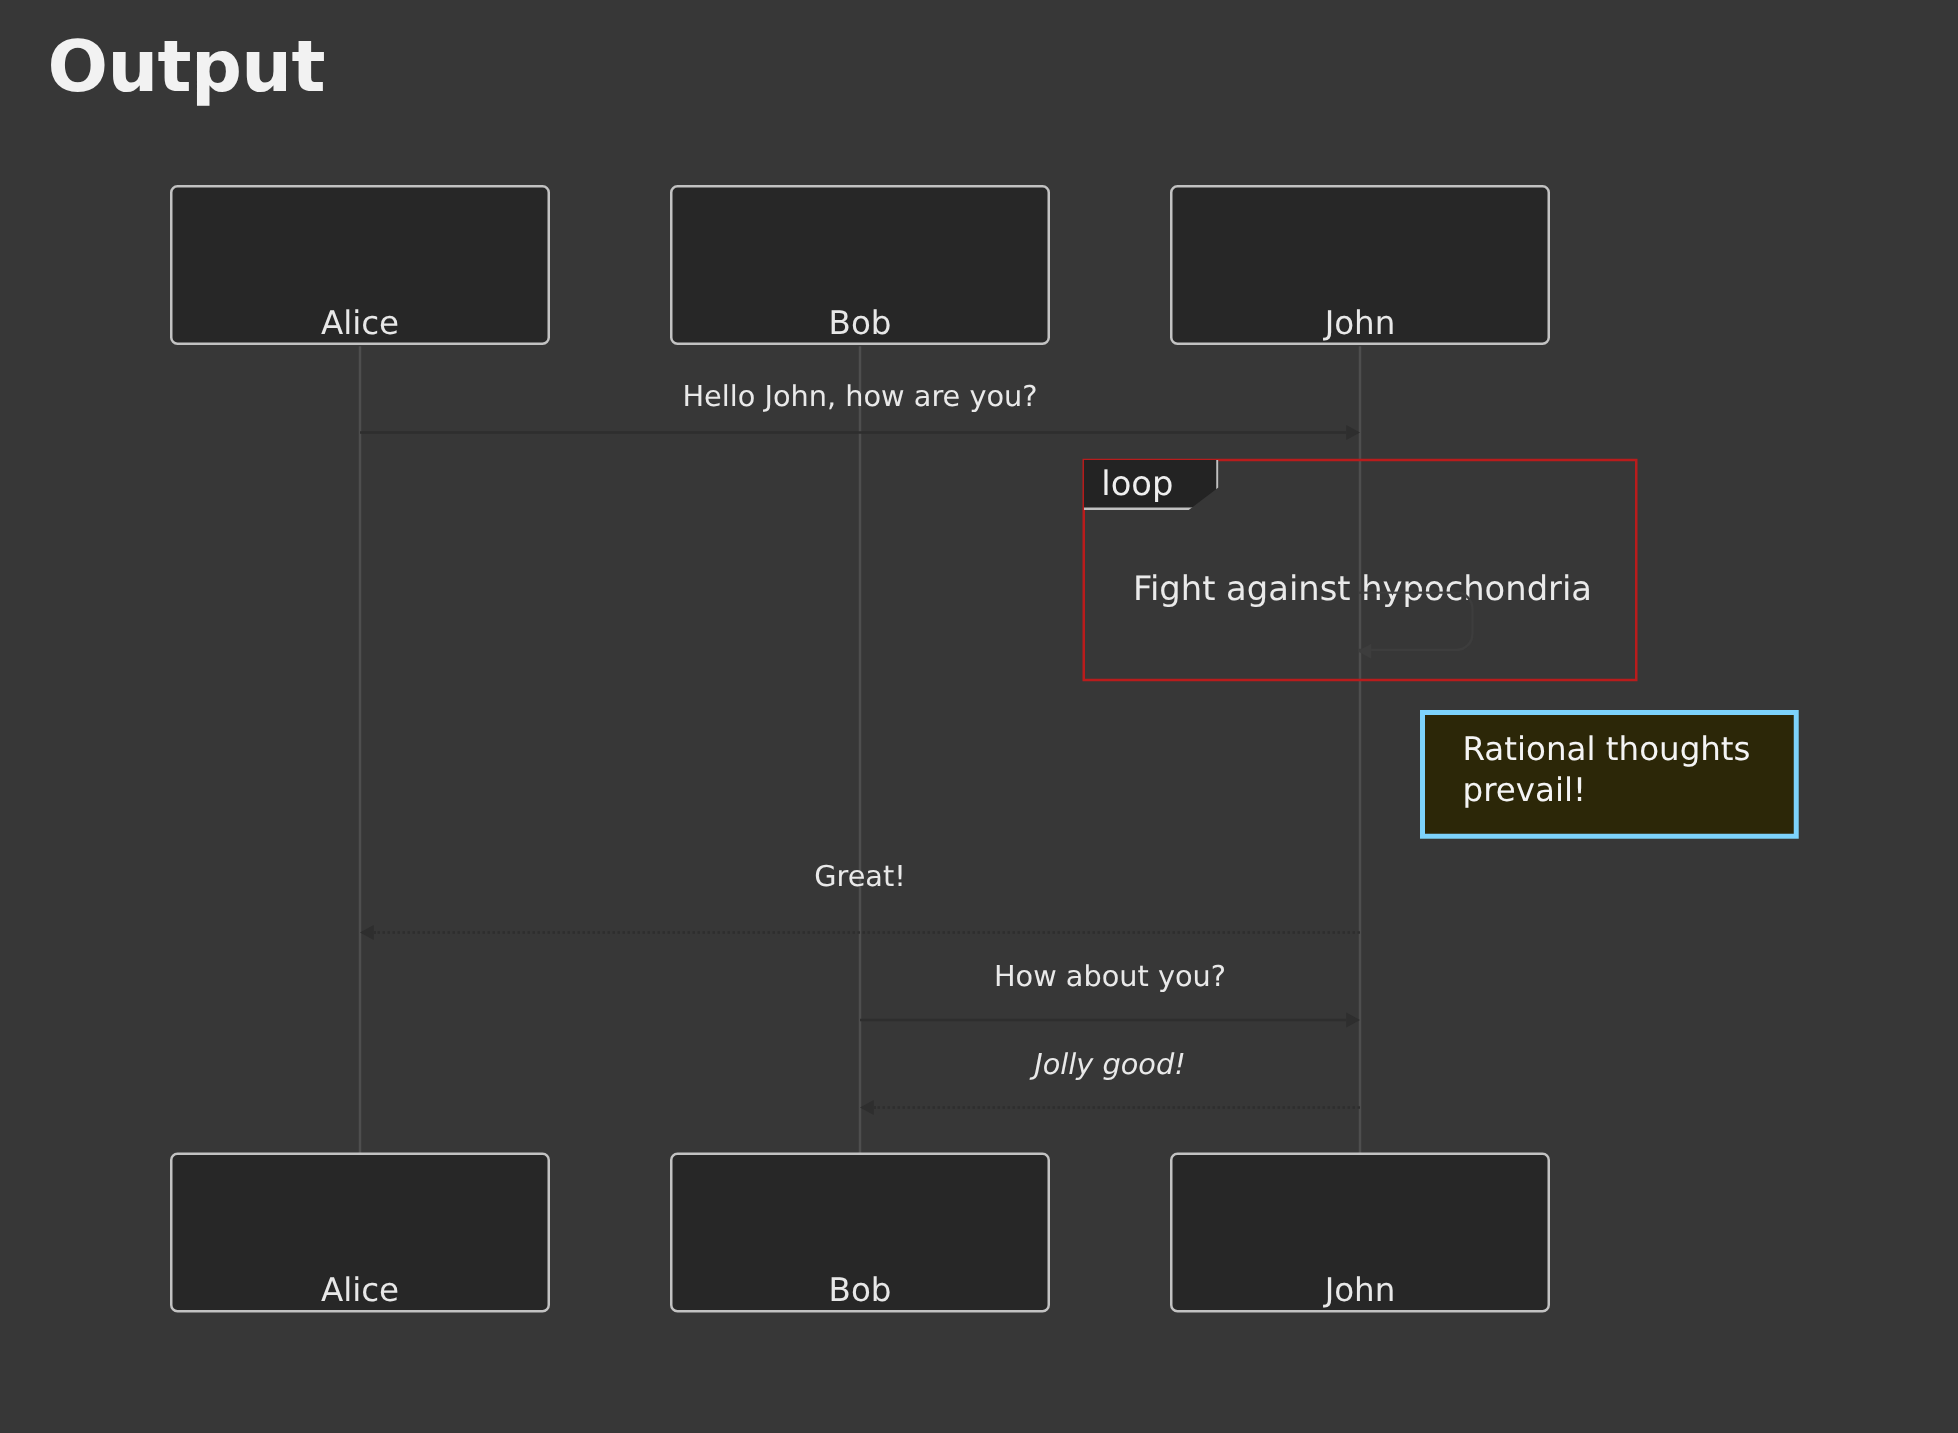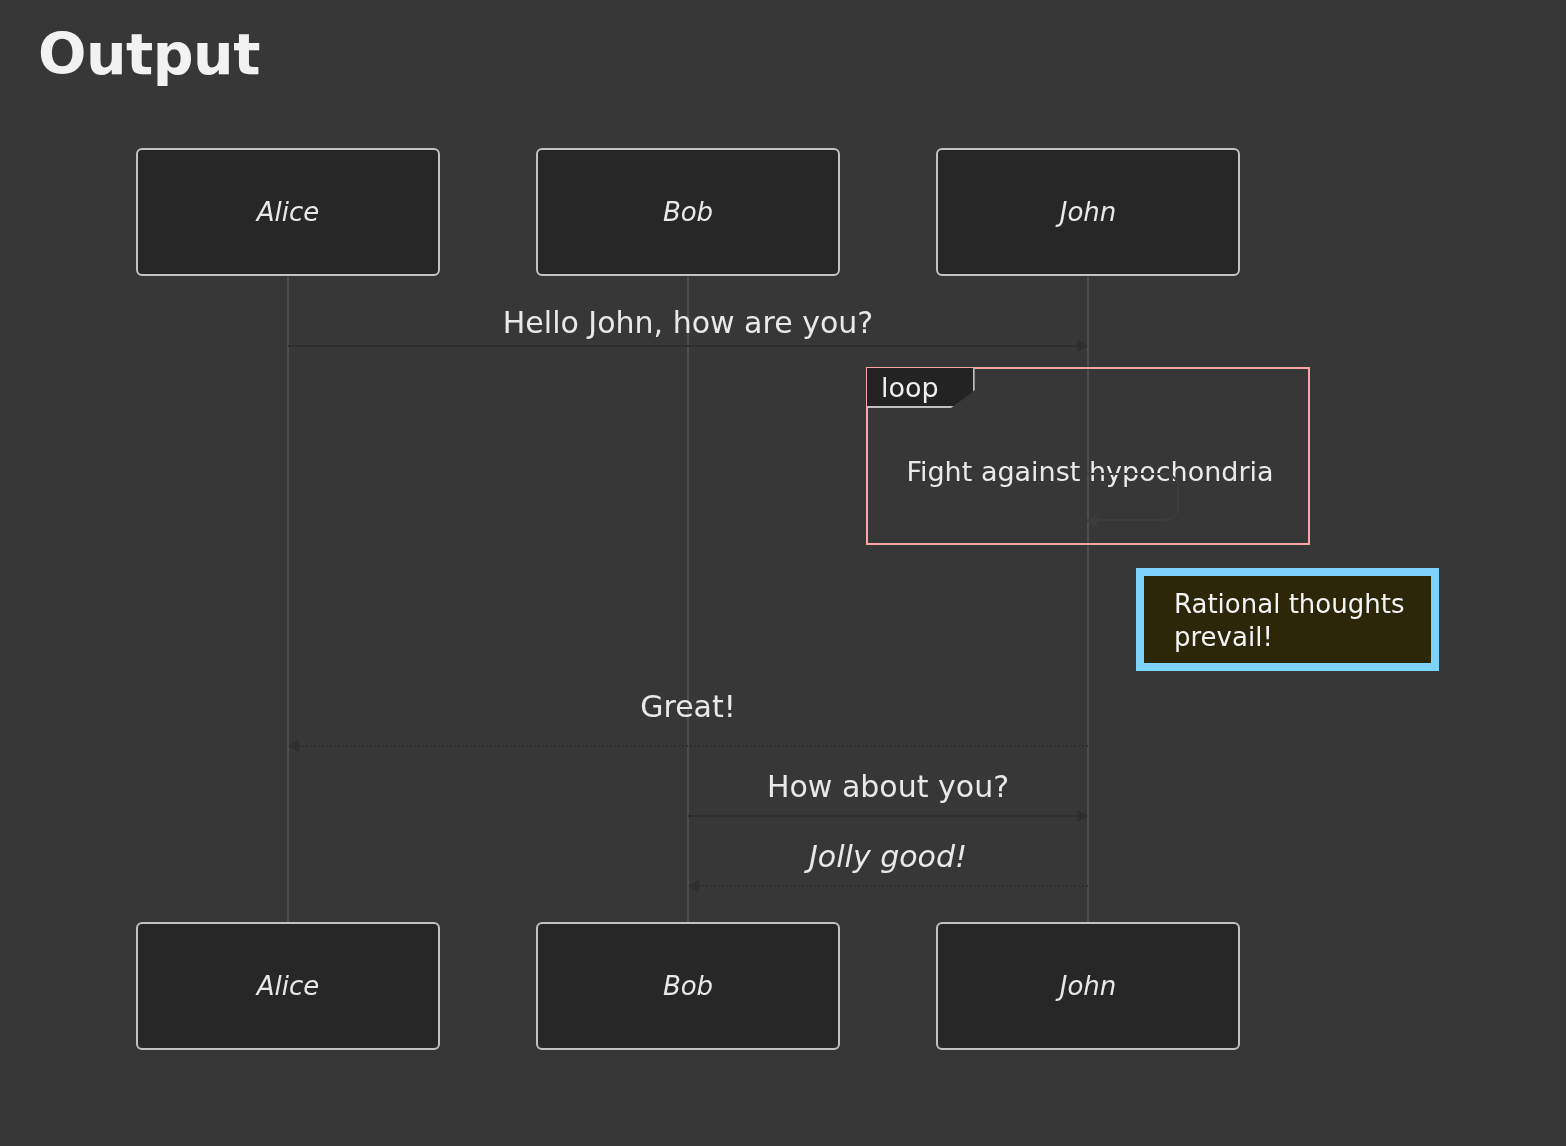--- a/index.html
+++ b/index.html
@@ -46,34 +46,33 @@
   
   .actor-box {
     position: absolute;
     width: 304px;
     height: 128px;
     background: #272727;
     border: 2px solid #c2c2c2;
     border-radius: 6px;
     box-sizing: border-box;
     display: flex;
-    align-items: center;
+    align-items: flex-end;
     justify-content: center;
-    font-style: italic;
   }
   .actor-label {
     font-size: 26px;
     color: #e8e8e8;
     font-family: "DejaVu Sans", "Liberation Sans", sans-serif;
   }
 
   
   .msg-label {
     position: absolute;
-    font-size: 30px;
+    font-size: 23px;
     color: #e9e9e9;
     white-space: nowrap;
     transform: translateX(-50%);
   }
   .msg-line {
     position: absolute;
     height: 0;
     border-top: 2px solid #2e2e2e;
   }
   .msg-line.dotted {
@@ -85,21 +84,21 @@
     height: 0;
     border-top: 6px solid transparent;
     border-bottom: 6px solid transparent;
   }
   .arrow-head.right { border-left: 11px solid #2e2e2e; }
   .arrow-head.left  { border-right: 11px solid #2e2e2e; }
 
   
   .loop-box {
     position: absolute;
-    border: 2px solid #fca5a5;
+    border: 2px solid #b91c1c;
     box-sizing: border-box;
     background: transparent;
   }
   .loop-tab {
     position: absolute;
     left: -1px;
     top: -1px;
     height: 40px;
     padding: 0 34px 0 14px;
     background: #232323;
@@ -141,21 +140,21 @@
     border: 2px solid #3d3d3d;
     border-left: none;
     border-radius: 0 14px 14px 0;
     box-sizing: border-box;
   }
 
   
   .note-box {
     position: absolute;
     background: #2c2708;
-    border: 8px solid #7dd3fc;
+    border: 4px solid #7dd3fc;
     box-sizing: border-box;
     padding: 12px 16px 14px 30px;
   }
   .note-text {
     font-size: 26px;
     line-height: 1.28;
     color: #f4f4f4;
     white-space: pre-line;
   }
 </style>

